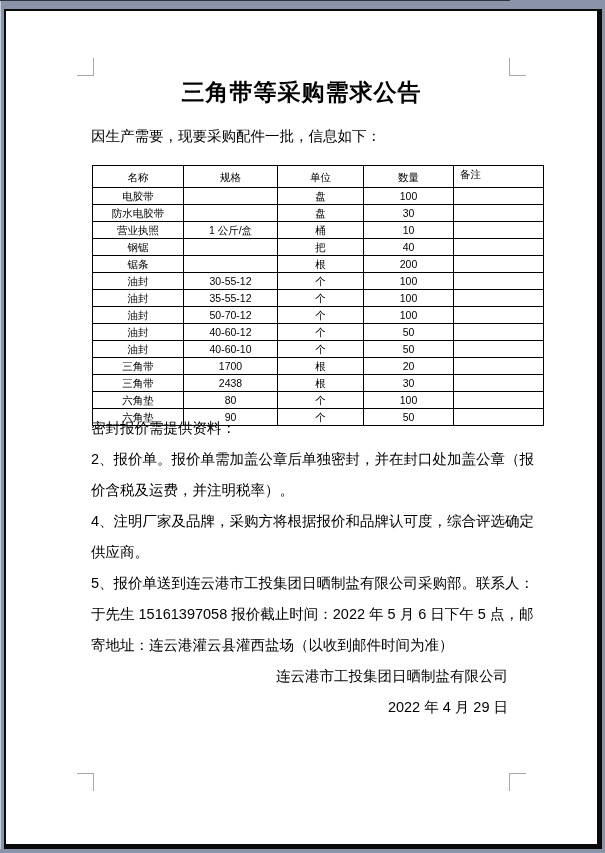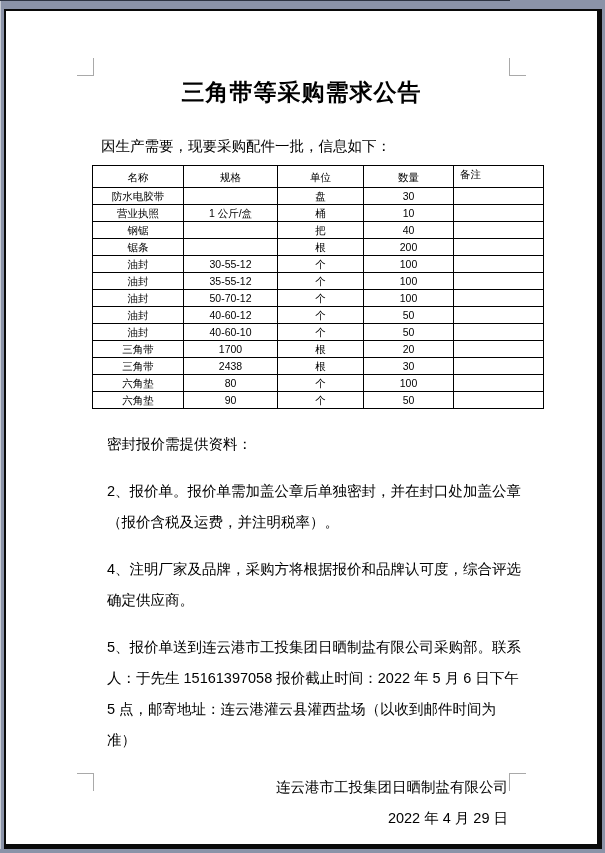--- a/index.html
+++ b/index.html
@@ -22,42 +22,42 @@
   .crop.tl{left:71px;top:47px;border-right:1px solid #a9a9a9;border-bottom:1px solid #a9a9a9;}
   .crop.tr{left:503px;top:47px;border-left:1px solid #a9a9a9;border-bottom:1px solid #a9a9a9;}
   .crop.bl{left:71px;top:762px;border-right:1px solid #a9a9a9;border-top:1px solid #a9a9a9;}
   .crop.br{left:503px;top:762px;border-left:1px solid #a9a9a9;border-top:1px solid #a9a9a9;}
 
   .title{
     position:absolute;left:0;right:0;top:66px;margin:0;
     text-align:center;font-size:23px;font-weight:700;letter-spacing:1px;
   }
   .intro{
-    position:absolute;left:85px;top:114px;margin:10px;
+    position:absolute;left:85px;top:114px;margin:0;
     font-size:14.5px;line-height:22px;
   }
   table.items{
     position:absolute;left:86px;top:154px;width:451px;
     border-collapse:collapse;table-layout:fixed;
   }
   table.items th,table.items td{
     border:1px solid #000;
     font-size:10.5px;font-weight:normal;
     text-align:center;vertical-align:middle;
     padding:0;height:16px;line-height:12px;
     overflow:hidden;white-space:nowrap;
   }
   table.items thead th{height:19px;}
   table.items th.left{text-align:left;padding-left:6px;vertical-align:top;padding-top:2px;}
 
   .body-text{
     position:absolute;left:85px;top:402px;width:447px;
     font-size:14.5px;line-height:31px;
   }
-  .body-text p{margin:16px;}
+  .body-text p{margin:0;}
   .sig-block p{margin:0;text-align:right;padding-right:30px;}
 </style>
 </head>
 <body>
 
 <div class="canvas">
   <div class="top-hairline"></div>
   <div class="left-hairline"></div>
 
   <div class="page">
@@ -82,20 +82,27 @@
         <tr id="header-row">
             <th>名称</th>
             <th>规格</th>
             <th>单位</th>
             <th>数量</th>
             <th class="left">备注</th>
           </tr>
       </thead>
       <tbody id="table-body">
           <tr>
+            <td>电胶带</td>
+            <td></td>
+            <td>盘</td>
+            <td>100</td>
+            <td></td>
+          </tr>
+          <tr>
             <td>防水电胶带</td>
             <td></td>
             <td>盘</td>
             <td>30</td>
             <td></td>
           </tr>
           <tr>
             <td>营业执照</td>
             <td>1 公斤/盒</td>
             <td>桶</td>

